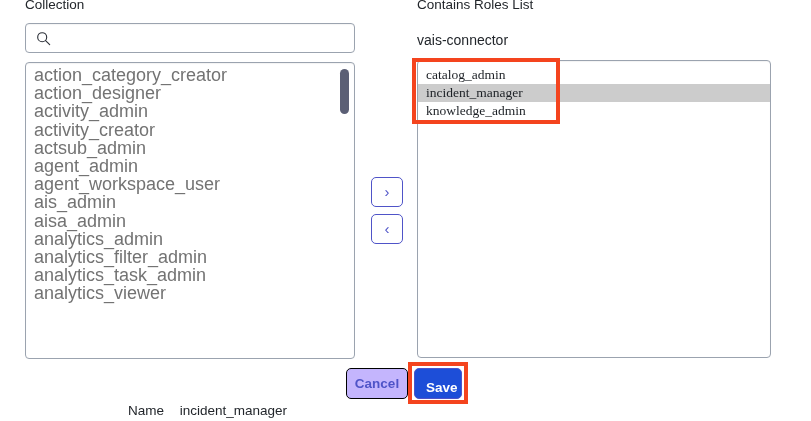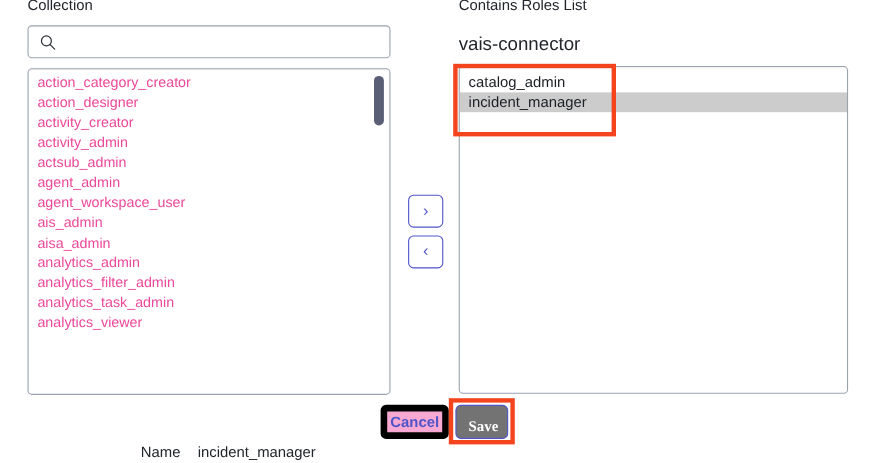--- a/index.html
+++ b/index.html
@@ -81,25 +81,25 @@
   }
   #collection-list .inner {
     position: absolute;
     left: 0;
     top: 3px;
     right: 0;
     bottom: 0;
     overflow: hidden;
   }
   #collection-list .opt {
-    font-size: 13px;
+    font-size: 18px;
     line-height: 18.2px;
     height: 18.2px;
     padding-left: 8px;
-    color: #ec4899;
+    color: #737373;
     white-space: nowrap;
     cursor: default;
   }
 
   
   #collection-scroll-track {
     position: absolute;
     right: 2px;
     top: 2px;
     bottom: 2px;
@@ -139,21 +139,21 @@
 
   
   #contains-label {
     left: 417px;
     top: -3px;
   }
   #role-name-text {
     position: absolute;
     left: 417px;
     top: 32px;
-    font-size: 17px;
+    font-size: 14px;
     color: #22262b;
     line-height: 16px;
     white-space: nowrap;
   }
 
   #roles-list {
     position: absolute;
     left: 417px;
     top: 60px;
     width: 354px;
@@ -163,20 +163,21 @@
     border-radius: 4px;
     background: #ffffff;
     overflow: hidden;
     box-shadow: inset 0 1px 1px rgba(0,0,0,0.05);
   }
   #roles-list .inner {
     position: absolute;
     left: 0;
     top: 5px;
     right: 0;
+    font-family: Liberation Serif, serif;
   }
   #roles-list .opt {
     font-size: 13.5px;
     line-height: 18.2px;
     height: 18.2px;
     padding-left: 8px;
     color: #1c2025;
     white-space: nowrap;
     cursor: default;
   }
@@ -185,44 +186,44 @@
   }
 
   
   #cancel-button {
     position: absolute;
     left: 346px;
     top: 368px;
     width: 62px;
     height: 31px;
     box-sizing: border-box;
-    border: 6px solid #000000;
+    border: 1px solid #000000;
     border-radius: 5px;
-    background: #f9a8d4;
+    background: #c4b5fd;
     color: #4f54c8;
     font-size: 13.5px;
     font-weight: bold;
     font-family: "Liberation Sans", sans-serif;
     cursor: pointer;
     padding: 0;
   }
   #save-button {
     position: absolute;
     left: 414px;
     top: 368px;
     width: 48px;
     height: 31px;
     box-sizing: border-box;
     border: 1px solid #4f54c8;
     border-radius: 5px;
-    background: #737373;
+    background: #1d4ed8;
     color: #ffffff;
     font-size: 13.5px;
     font-weight: bold;
-    font-family: Liberation Serif, serif;
+    font-family: Liberation Sans, sans-serif;
     cursor: pointer;
     padding: 11px;
   }
 
   
   #footer-name-row {
     position: absolute;
     left: 128px;
     top: 403px;
     font-size: 13.5px;
@@ -253,22 +254,22 @@
     <circle cx="6.6" cy="6.6" r="4.8" fill="none" stroke="#2c3038" stroke-width="1.2"></circle>
     <line x1="10.2" y1="10.2" x2="14.6" y2="14.6" stroke="#2c3038" stroke-width="1.2" stroke-linecap="round"></line>
   </svg>
   <input type="text" value="" placeholder="" style="">
 </div>
 
 <div id="collection-list">
   <div class="inner" id="collection-options">
       <div class="opt">action_category_creator</div>
       <div class="opt">action_designer</div>
+      <div class="opt">activity_admin</div>
       <div class="opt">activity_creator</div>
-      <div class="opt">activity_admin</div>
       <div class="opt">actsub_admin</div>
       <div class="opt">agent_admin</div>
       <div class="opt">agent_workspace_user</div>
       <div class="opt">ais_admin</div>
       <div class="opt">aisa_admin</div>
       <div class="opt">analytics_admin</div>
       <div class="opt">analytics_filter_admin</div>
       <div class="opt">analytics_task_admin</div>
       <div class="opt">analytics_viewer</div>
     </div>
@@ -281,20 +282,21 @@
 <button class="xfer-btn" id="xfer-left">‹</button>
 
 <div class="panel-label" id="contains-label">Contains Roles List</div>
 
 <div id="role-name-text">vais-connector</div>
 
 <div id="roles-list">
   <div class="inner" id="roles-options">
       <div class="opt">catalog_admin</div>
       <div class="opt sel">incident_manager</div>
+      <div class="opt">knowledge_admin</div>
     </div>
 </div>
 
 <button id="cancel-button">Cancel</button>
 <button id="save-button">Save</button>
 
 <div id="footer-name-row">
   <span class="key">Name</span>
   <span class="val">incident_manager</span>
 </div>

